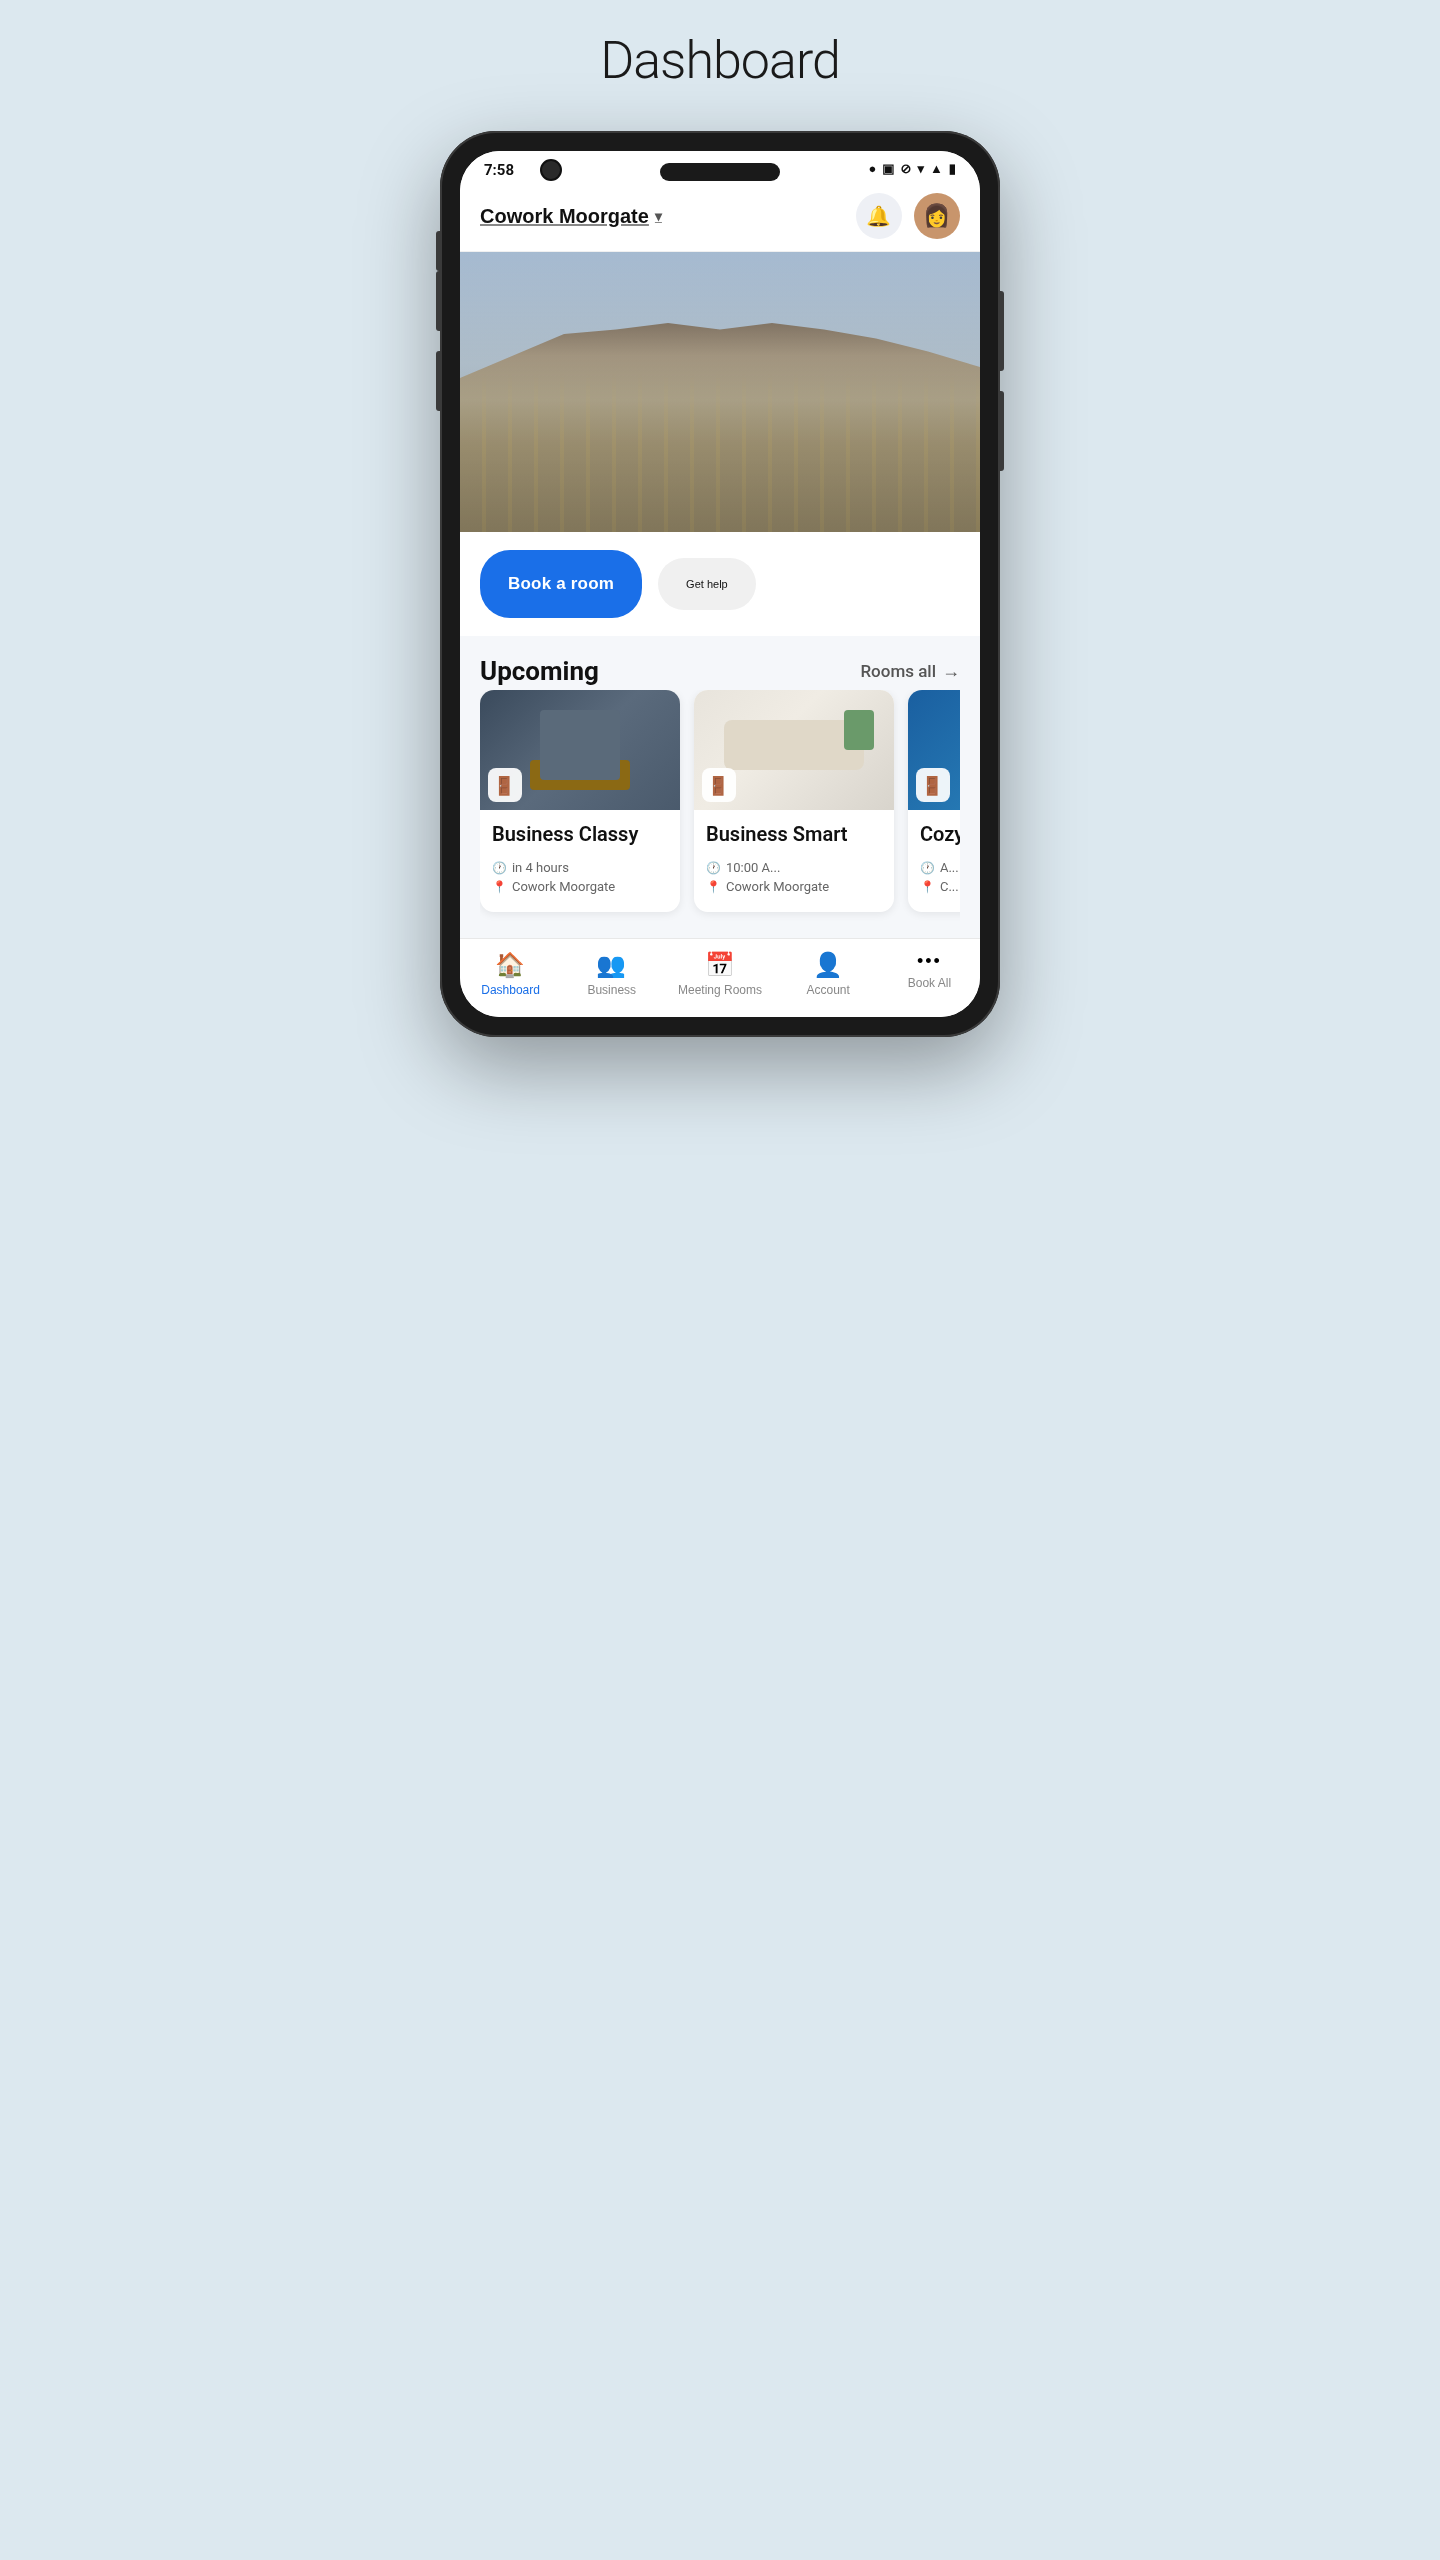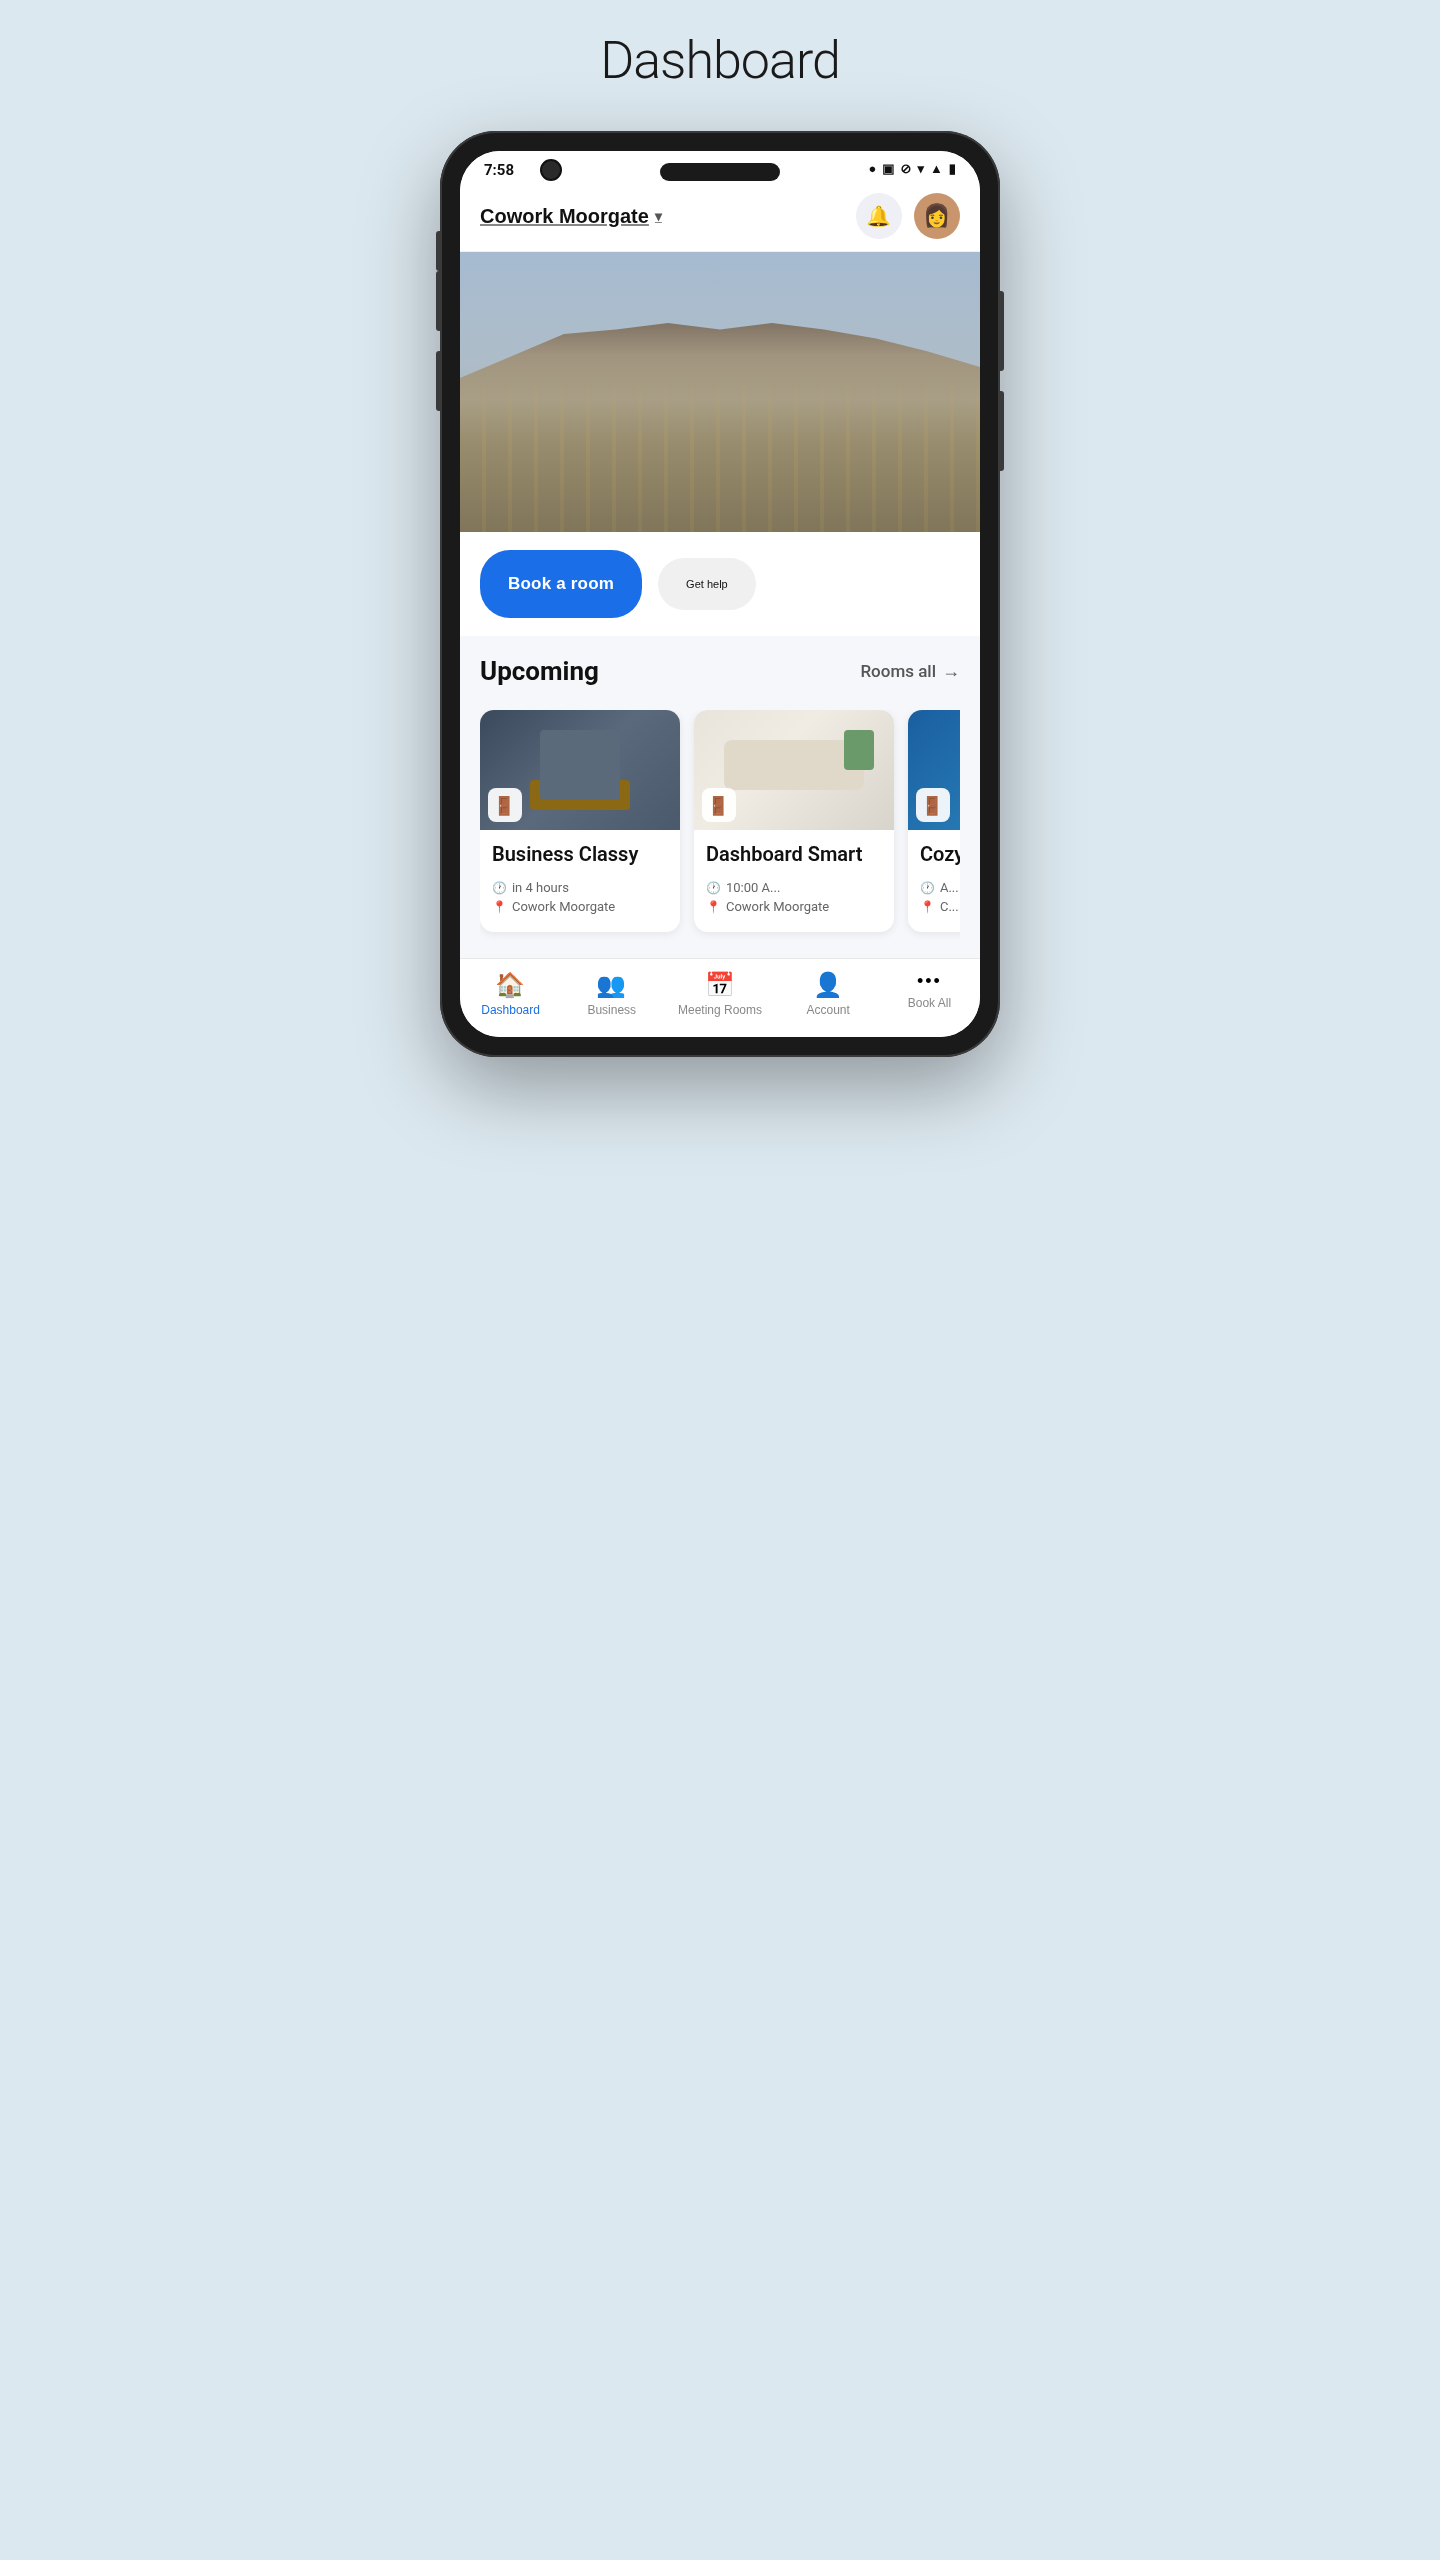--- a/index.html
+++ b/index.html
@@ -182,21 +182,21 @@
     }
     
     .upcoming-section {
       background: #f5f7fa;
       padding: 20px 20px 16px;
     }
     .section-header {
       display: flex;
       justify-content: space-between;
       align-items: center;
-      margin-bottom: 24px;
+      margin-bottom: 4px;
     }
     .section-title {
       font-size: 26px;
       font-weight: 700;
       color: #111;
     }
     .view-all-link {
       display: flex;
       align-items: center;
       gap: 6px;
@@ -414,21 +414,21 @@
         </div>
 
         <div class="booking-card">
           <div class="card-image card-img-2" style="background: linear-gradient(135deg, #e8e4dc 0%, #f0ece4 40%, #d8d4cc 100%); display:flex; align-items:flex-end; justify-content:flex-start; padding:8px;">
 
             <div style="position:absolute;top:30px;left:30px;right:30px;height:50px;background:#e0d8c8;border-radius:8px;"></div>
             <div style="position:absolute;top:20px;right:20px;width:30px;height:40px;background:#6a9a6a;border-radius:4px;"></div>
             <div class="card-room-icon">🚪</div>
           </div>
           <div class="card-body">
-            <div class="card-name">Dashboard Smart</div>
+            <div class="card-name">Business Smart</div>
             <div class="card-meta">
               <span class="meta-icon">🕐</span>
               <span>10:00 A...</span>
             </div>
             <div class="card-meta">
               <span class="meta-icon">📍</span>
               <span>Cowork Moorgate</span>
             </div>
           </div>
         </div>

